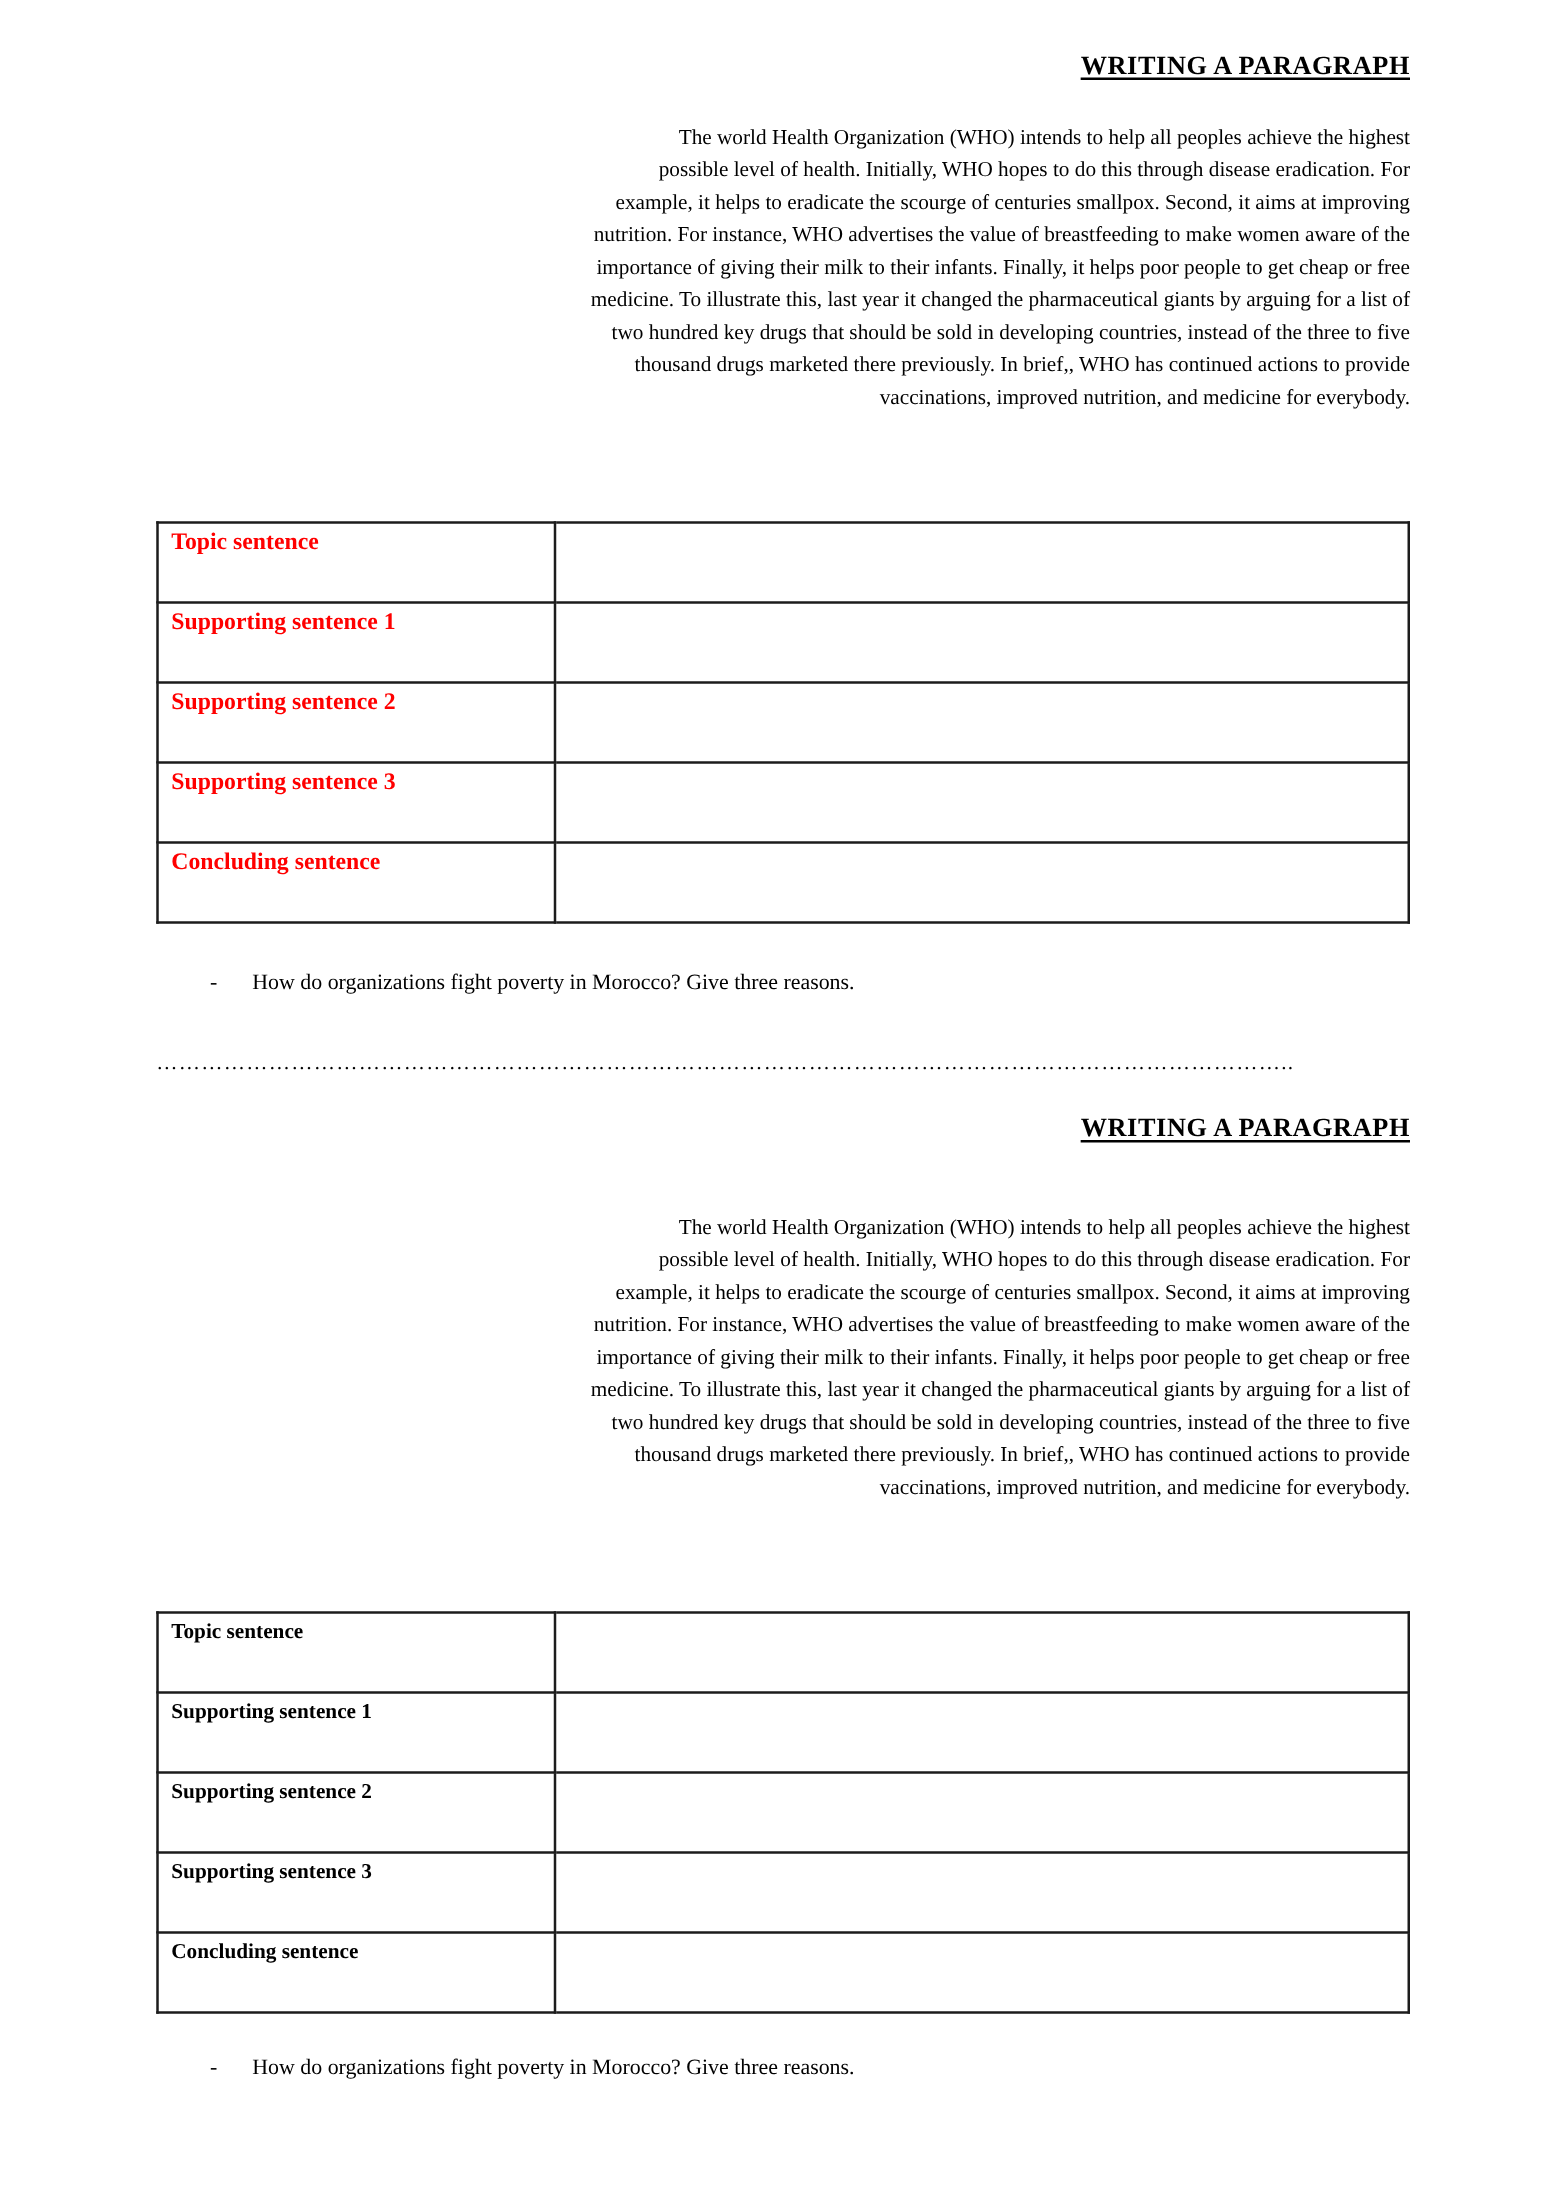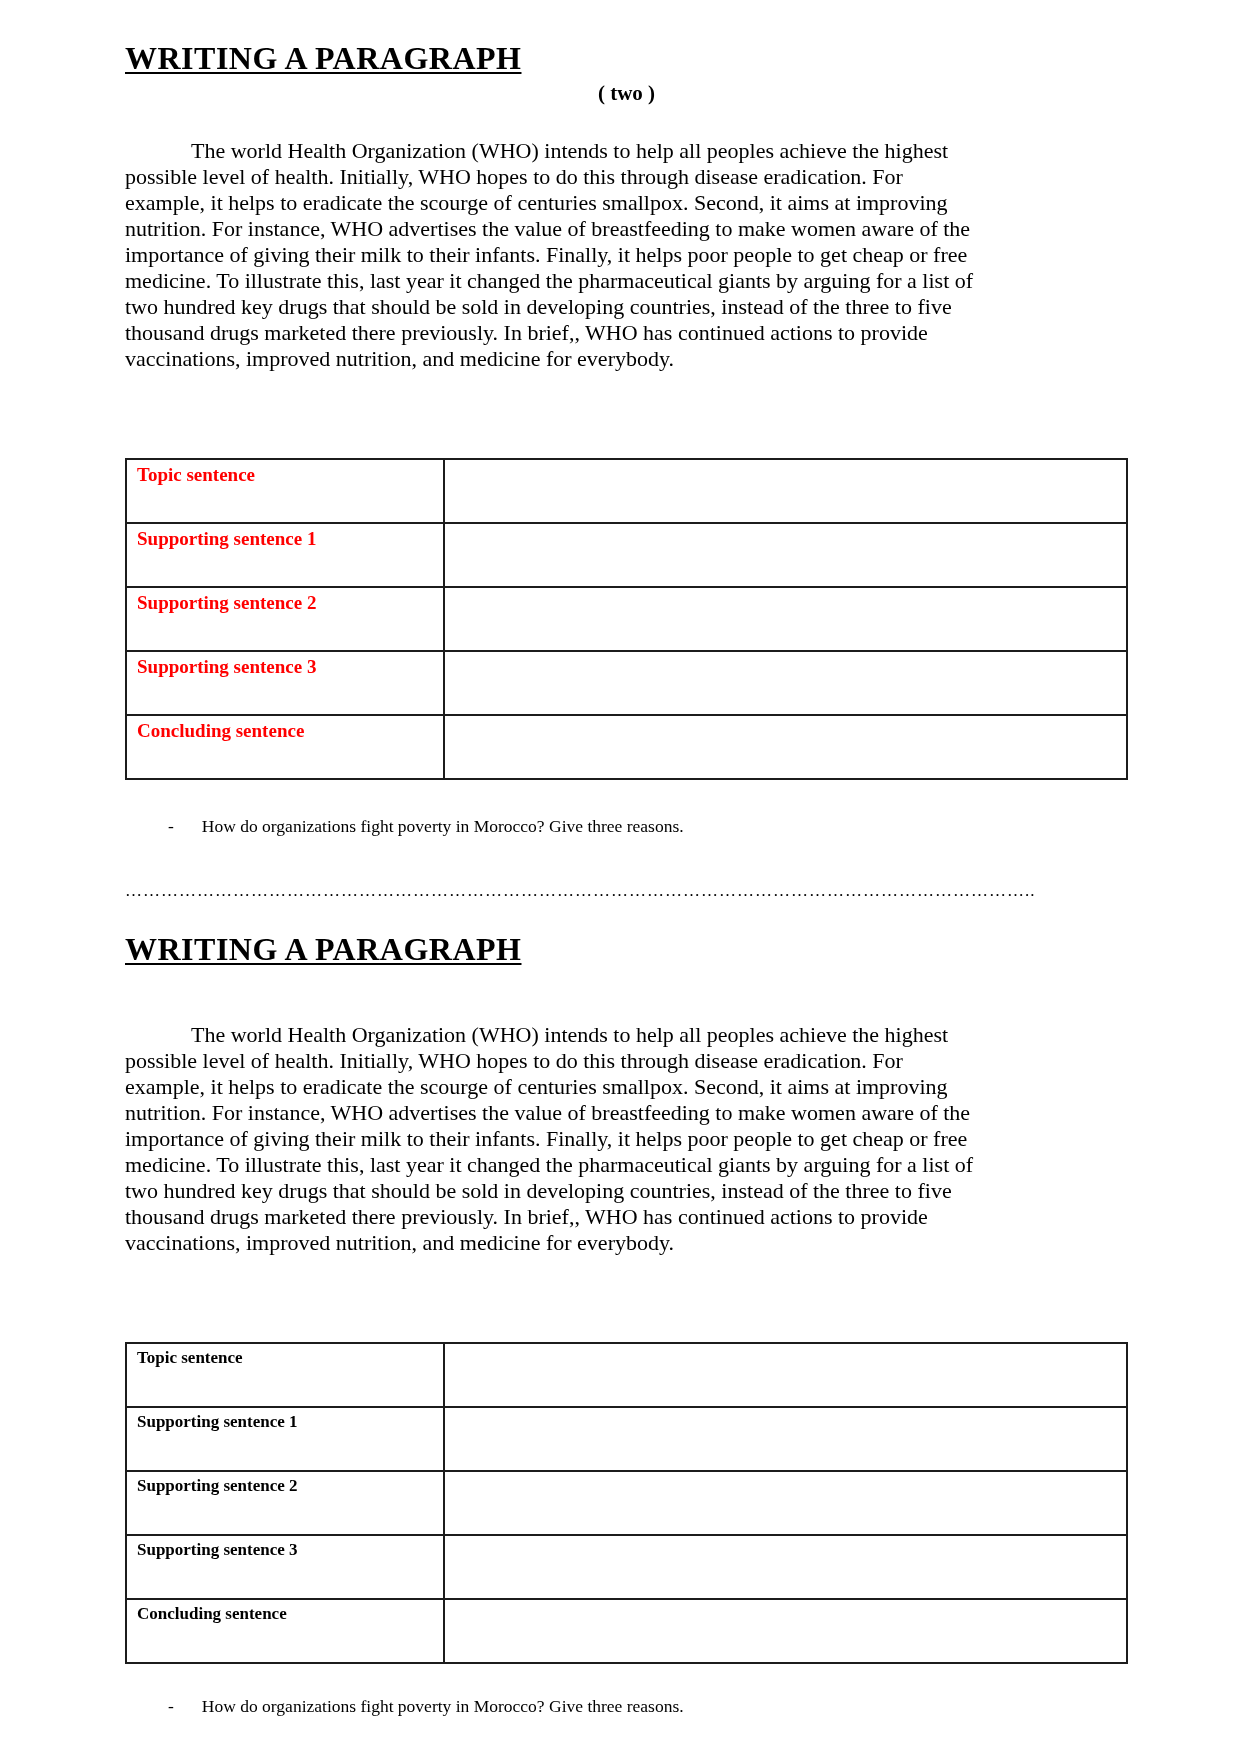--- a/index.html
+++ b/index.html
@@ -10,38 +10,39 @@
     font-family: "Liberation Serif", serif;
     color: #000;
     overflow: hidden;
   }
   .content {
     margin-left: 125px;
     width: 1003px;
   }
   .doc-title {
     margin-top: 40px;
-    text-align: left;
-    font-size: 32px;
+    text-align: right;
+    font-size: 21px;
     font-weight: bold;
     text-decoration: underline;
     text-decoration-thickness: 2px;
     text-underline-offset: 3px;
     letter-spacing: 0.5px;
   }
   .doc-subtitle {
     margin-top: 4px;
     text-align: center;
     font-size: 21px;
     font-weight: bold;
   }
   .para {
     margin-top: 32px;
-    font-size: 22px;
+    font-size: 17px;
     line-height: 26px;
+    text-align: right;
   }
   .para .line { white-space: nowrap; }
   .para .first { padding-left: 66px; }
   table.outline {
     margin-top: 86px;
     width: 1003px;
     border-collapse: collapse;
     table-layout: fixed;
   }
   table.outline td {
@@ -81,21 +82,20 @@
   .title2 { margin-top: 30px; }
   .para2 { margin-top: 54px; }
 </style>
 </head>
 <body>
 
 <div class="content">
 
   <div>
     <div class="doc-title">WRITING A PARAGRAPH</div>
-    <div class="doc-subtitle">( two )</div>
 
     <div class="para">
       <div class="line first">The world Health Organization (WHO) intends to help all peoples achieve the highest</div>
       <div class="line">possible level of health. Initially,  WHO hopes to do this through disease eradication. For</div>
       <div class="line">example, it helps to eradicate the scourge of centuries smallpox. Second, it aims at  improving</div>
       <div class="line">nutrition. For instance,  WHO advertises the value of breastfeeding to make women aware of the</div>
       <div class="line">importance of giving their milk to their infants. Finally, it helps poor people to get cheap or free</div>
       <div class="line">medicine. To illustrate this, last year it changed the pharmaceutical giants by arguing for a list of</div>
       <div class="line">two hundred key drugs that should be sold in developing countries, instead of the three to five</div>
       <div class="line">thousand drugs marketed there previously. In brief,, WHO has continued actions to provide</div>

